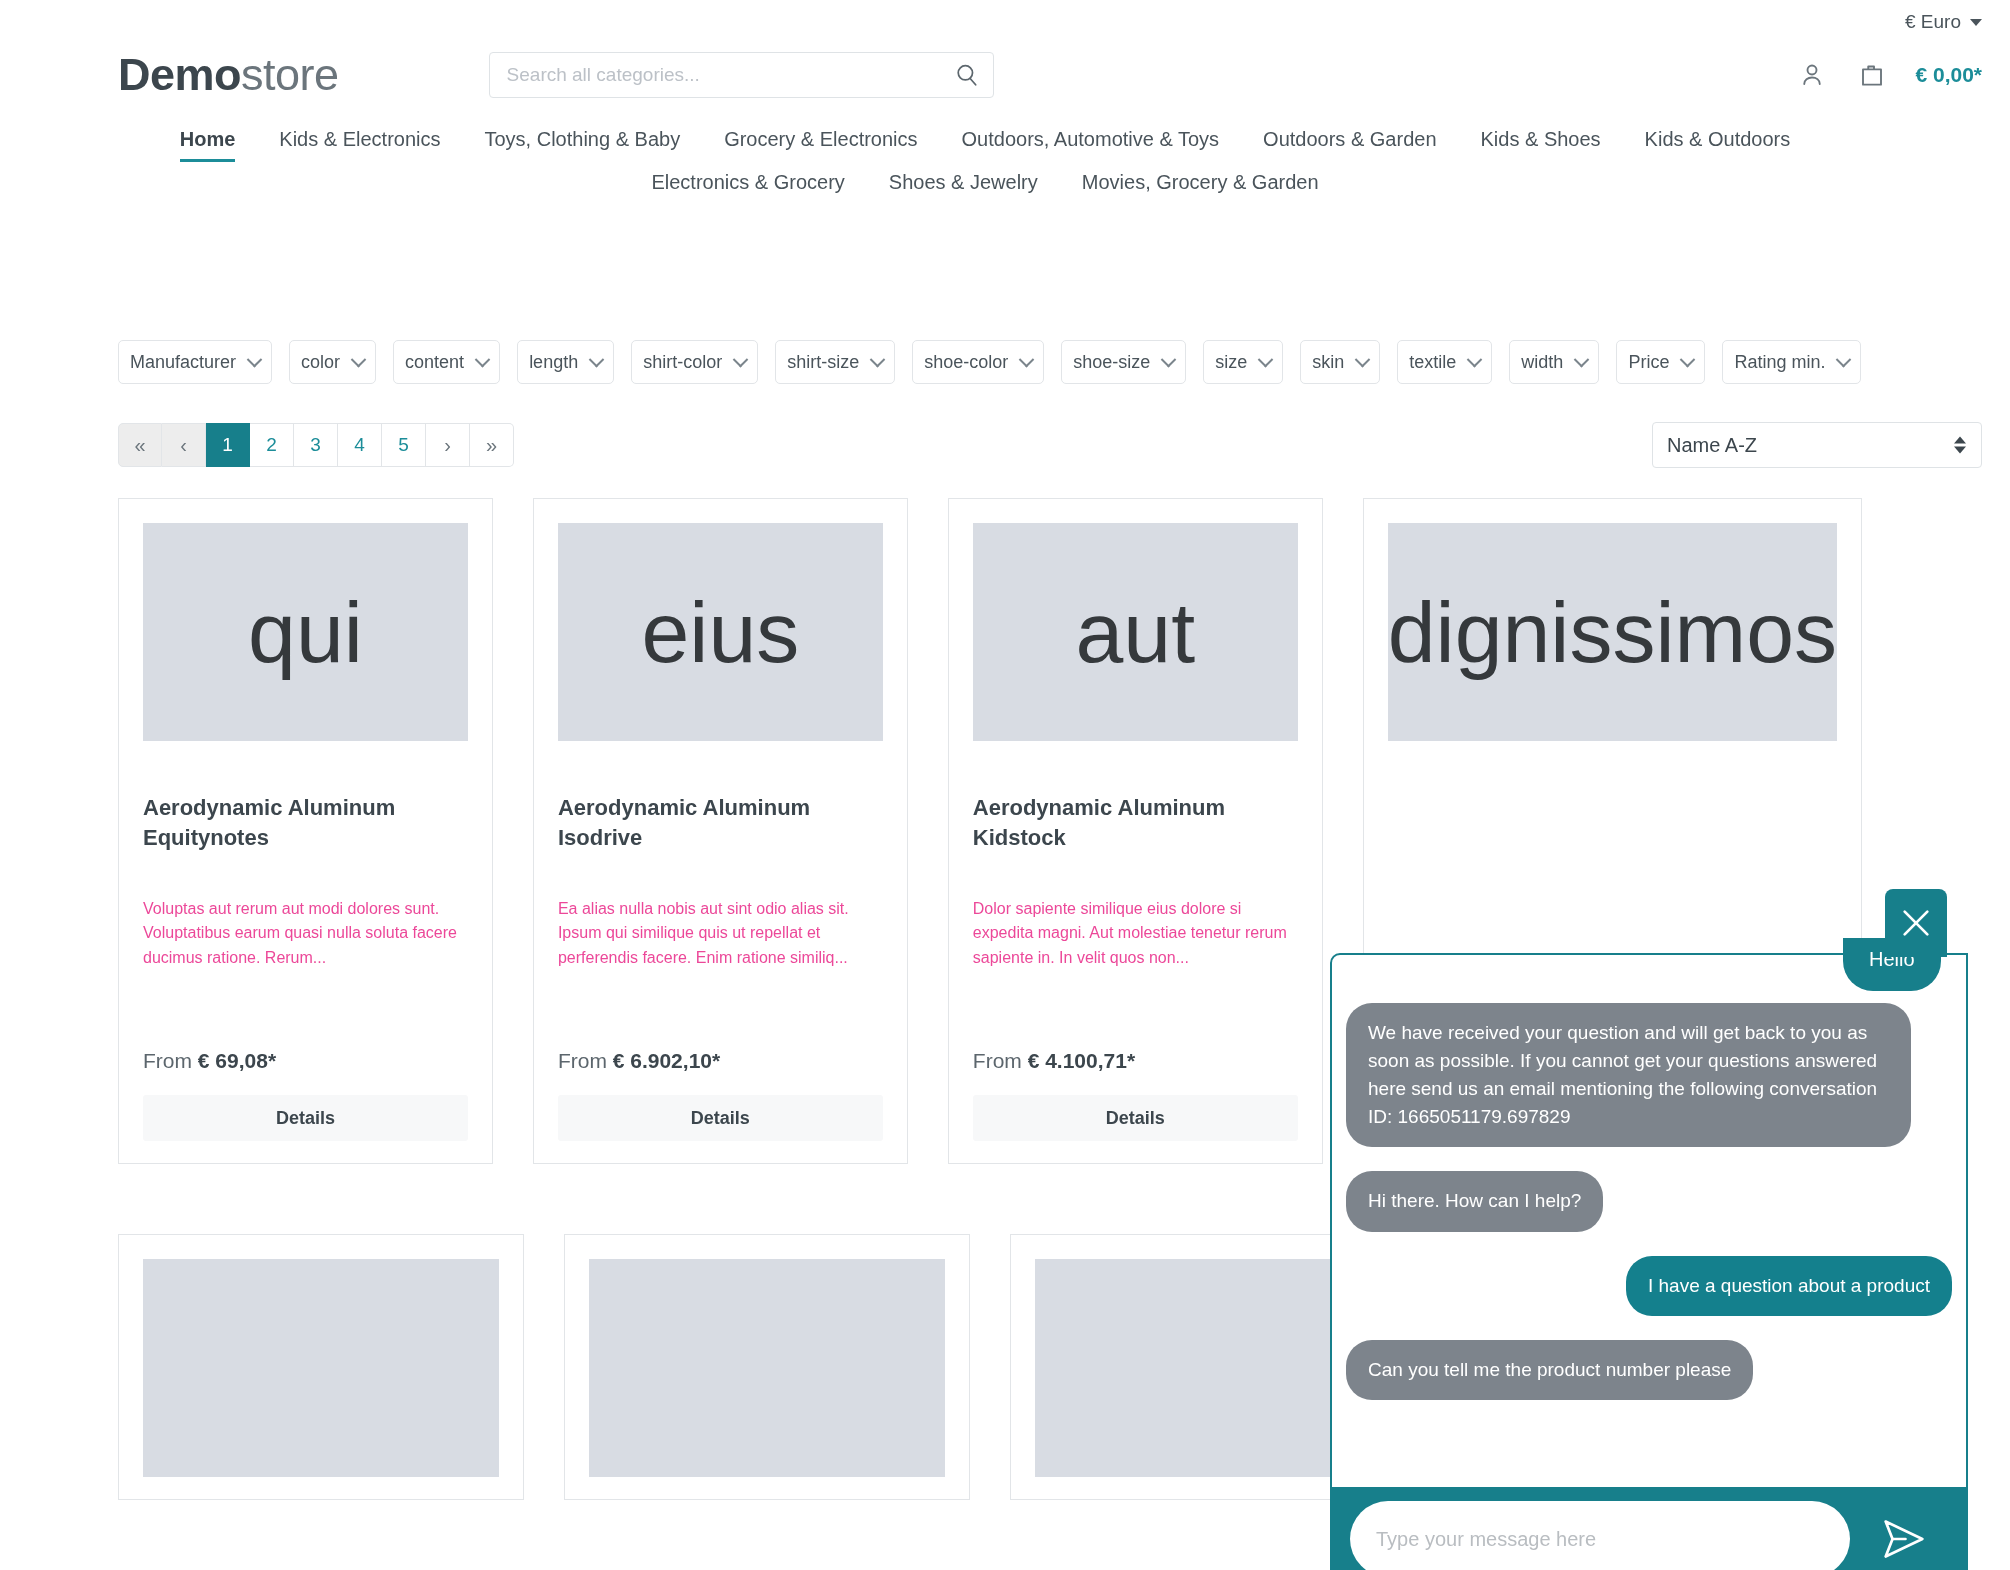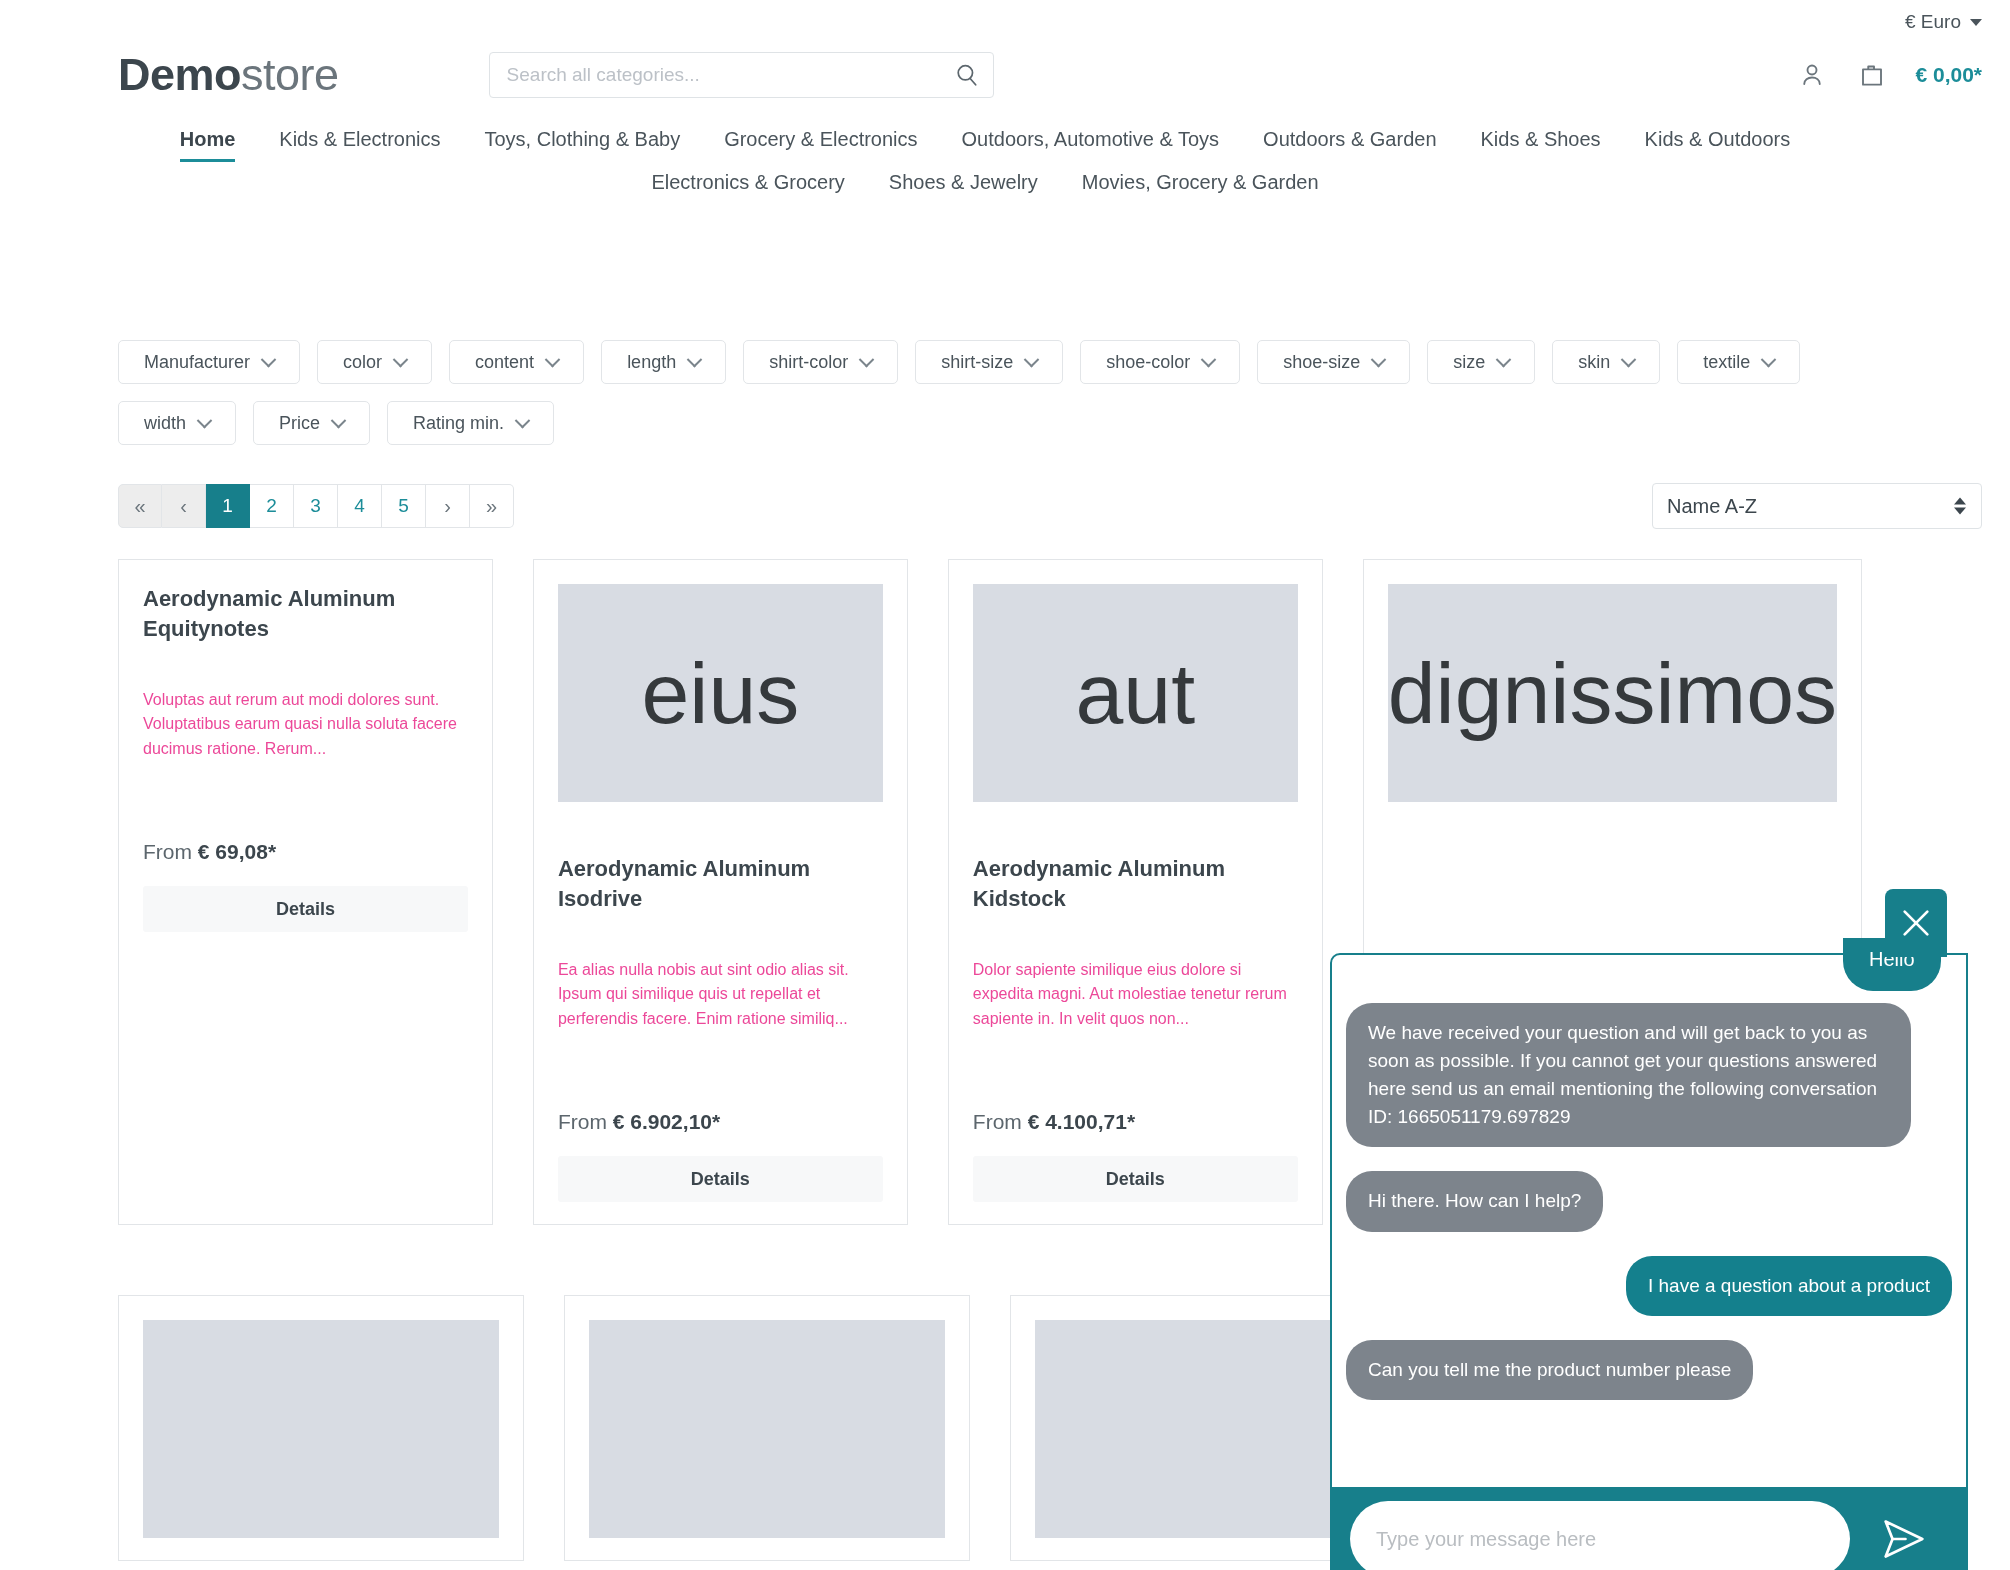--- a/index.html
+++ b/index.html
@@ -119,21 +119,21 @@
     display: flex; flex-wrap: wrap;
     gap: 17px;
     max-width: 1900px;
   }
   .filter-btn {
     height: 44px;
     border: 1px solid #e2e5e8;
     border-radius: 5px;
     background: #fff;
     display: flex; align-items: center; gap: 13px;
-    padding: 0 25px;
+    padding: 0 11px;
     font-size: 18px; color: #4a545b;
     cursor: pointer;
     font-family: "Liberation Sans", sans-serif;
     white-space: nowrap;
   }
   .chev {
     width: 11px; height: 11px;
     border-right: 2px solid #7b858c;
     border-bottom: 2px solid #7b858c;
     transform: rotate(45deg) translate(-2px,-2px);
@@ -455,20 +455,23 @@
     <select class="sort-select" id="sort-select"><option value="Name A-Z">Name A-Z</option><option value="Name Z-A">Name Z-A</option><option value="Price ascending">Price ascending</option><option value="Price descending">Price descending</option><option value="Topseller">Topseller</option></select>
     <span class="sort-arrows">
       <span class="tri-up"></span>
         <span class="tri-dn"></span>
     </span>
   </div>
 </div>
 
 <div class="grid" id="grid">
     <div class="card">
+      <div class="card-img">
+        <span>qui</span>
+      </div>
       <div class="card-title">Aerodynamic Aluminum Equitynotes</div>
       <div class="card-desc">Voluptas aut rerum aut modi dolores sunt. Voluptatibus earum quasi nulla soluta facere ducimus ratione. Rerum...</div>
       <div class="card-price"><span>From </span><b>€ 69,08*</b></div>
       <button class="details-btn">Details</button>
     </div>
     <div class="card">
       <div class="card-img">
         <span>eius</span>
       </div>
       <div class="card-title">Aerodynamic Aluminum Isodrive</div>

